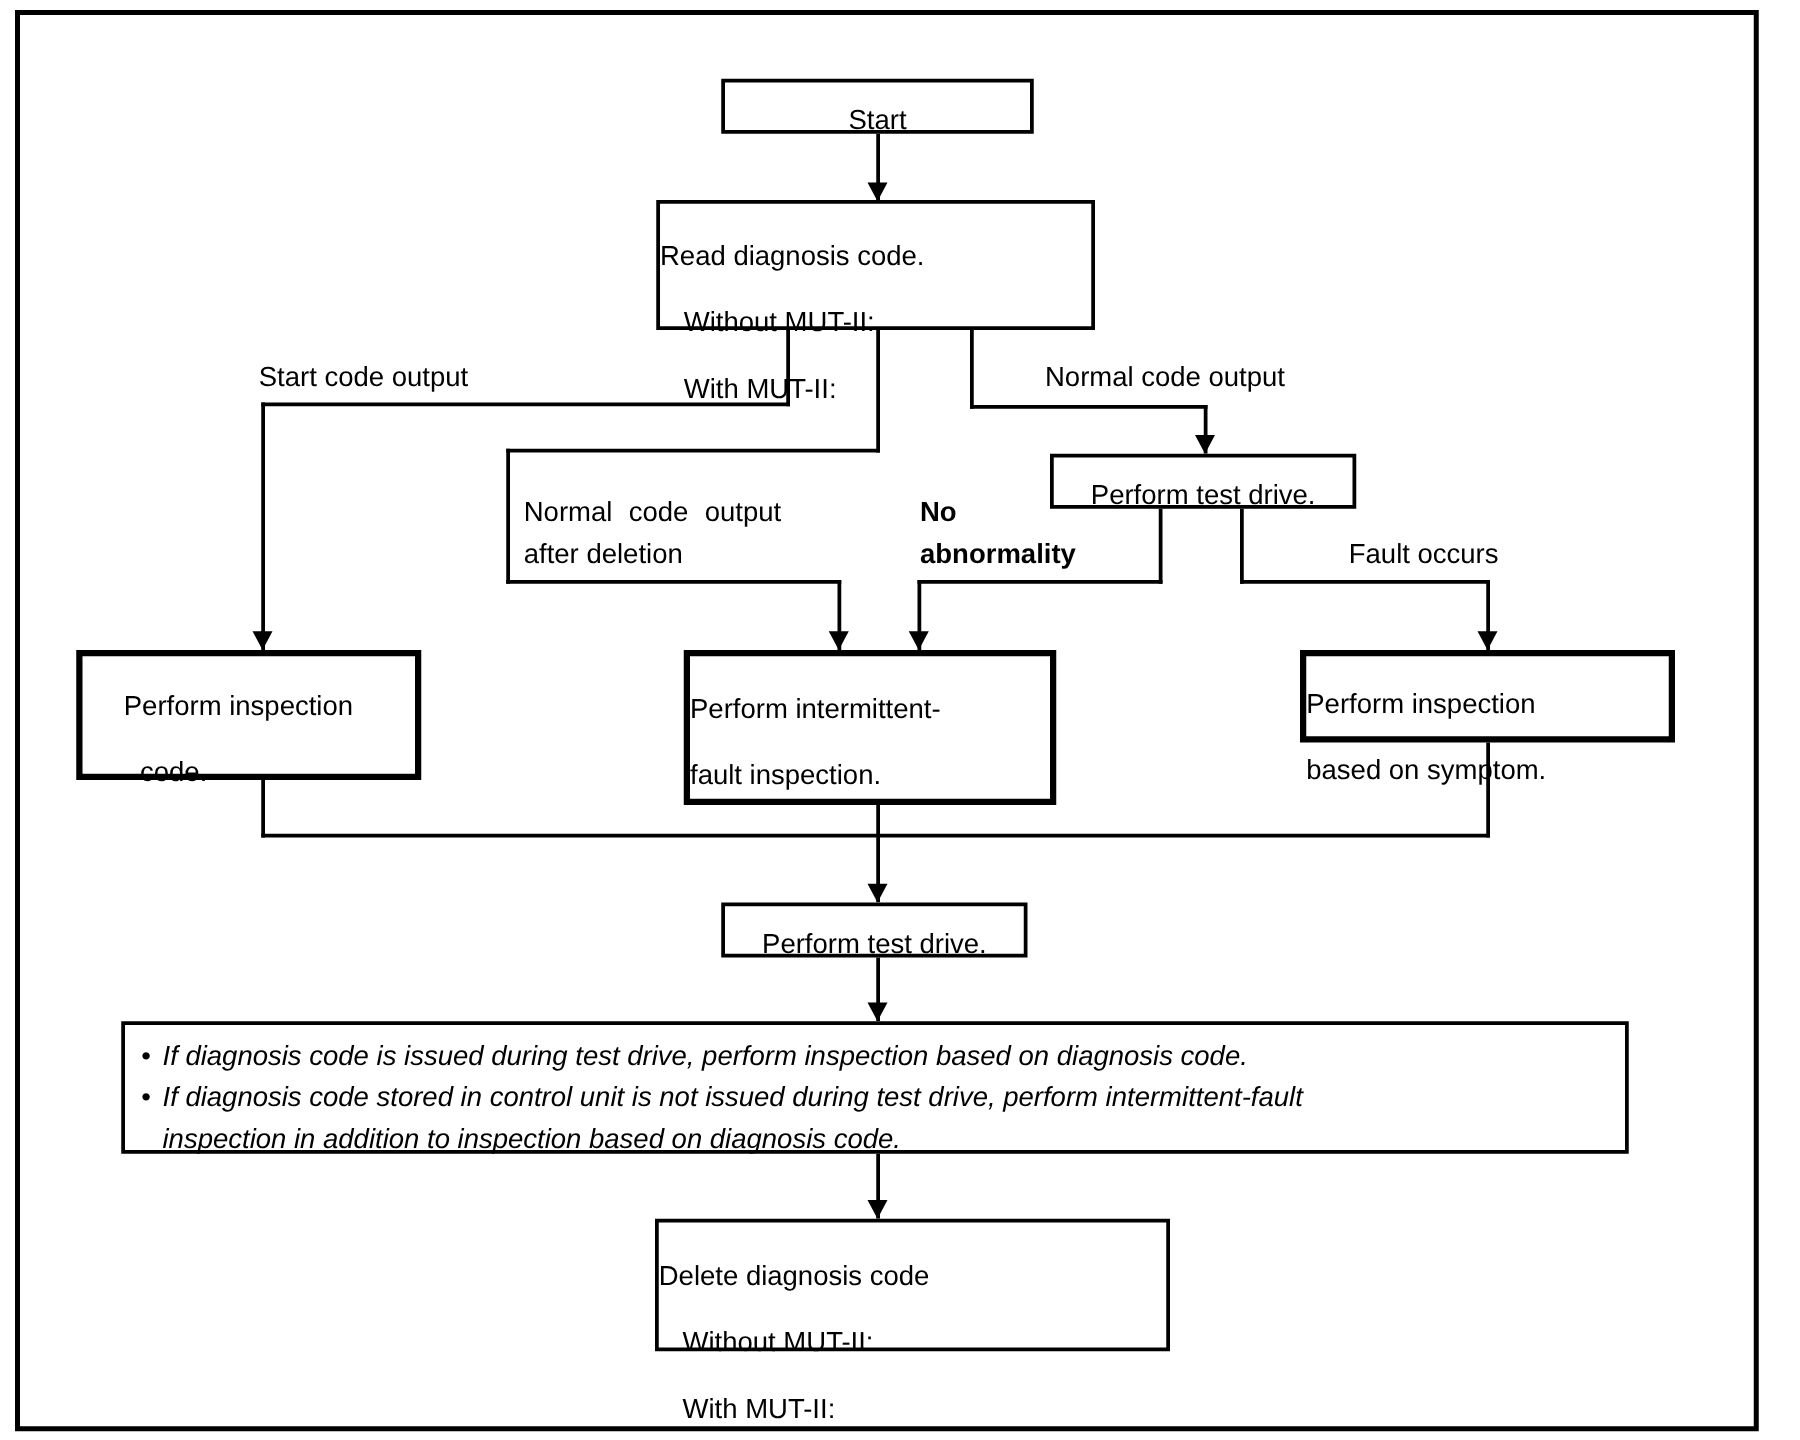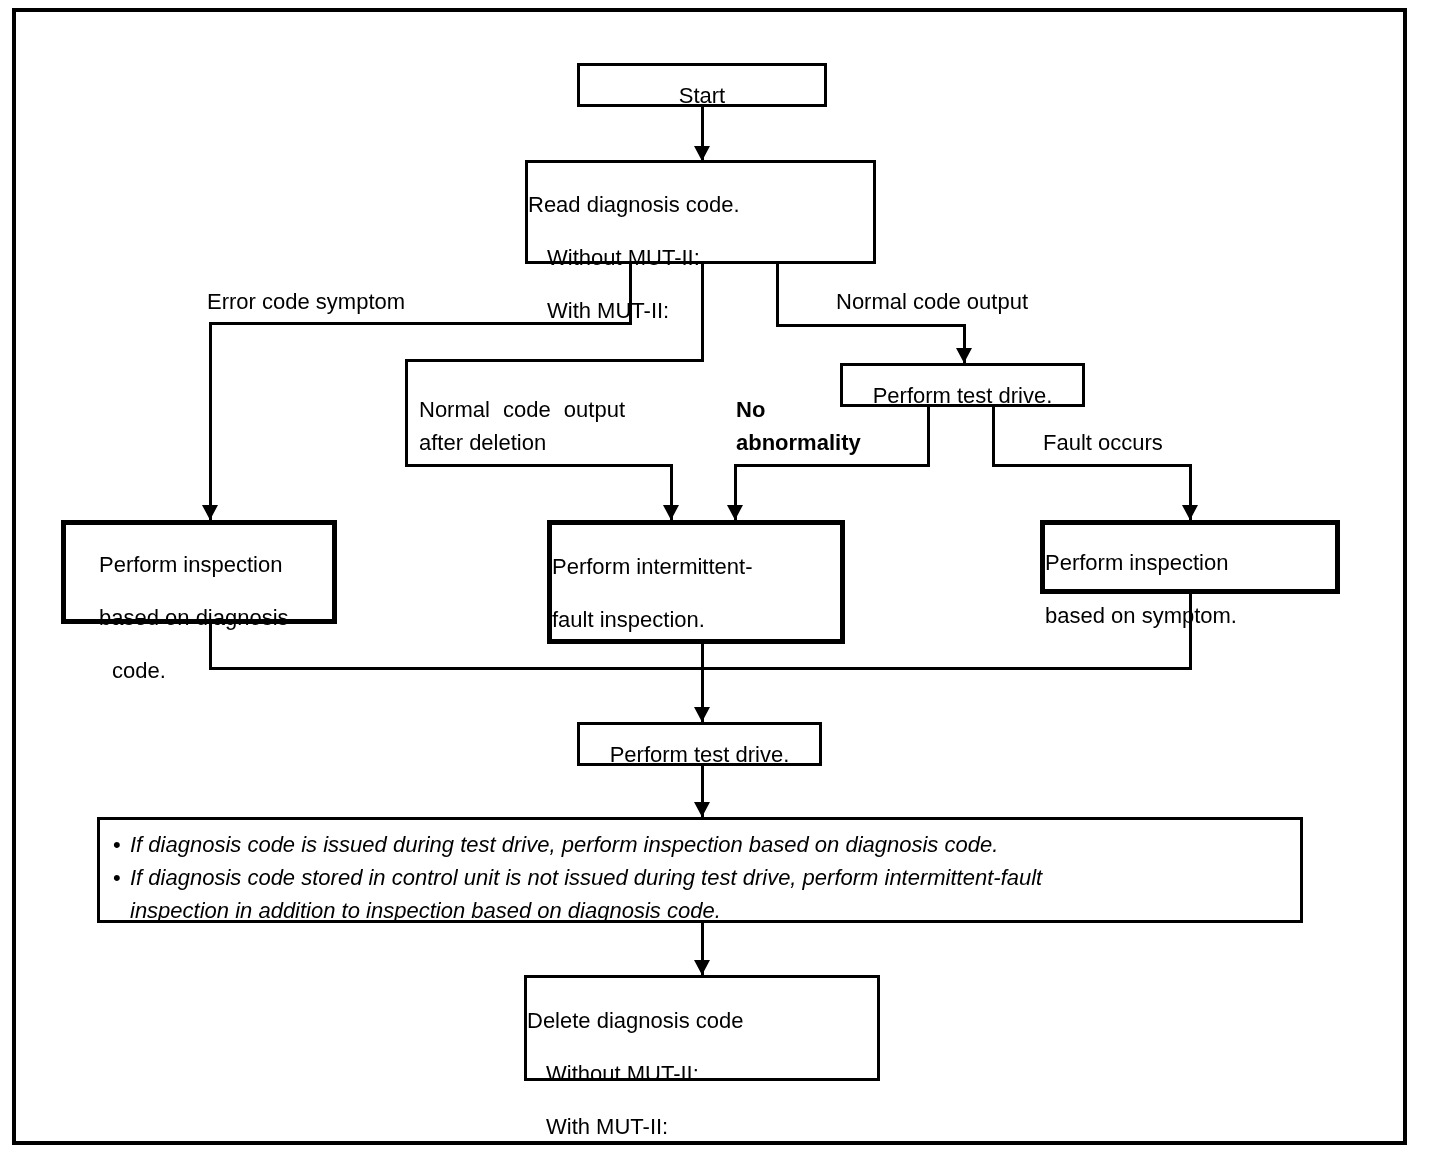--- a/index.html
+++ b/index.html
@@ -108,49 +108,48 @@
   <div class="hl" style="left:209px; top:667px; width:983px;"></div>
   <div class="vl" style="left:701px; top:623px; height:99px;"></div>
   <div class="arr" style="left:694px; top:707px;"></div>
 
   <div class="vl" style="left:701px; top:765px; height:52px;"></div>
   <div class="arr" style="left:694px; top:802px;"></div>
 
   <div class="vl" style="left:701px; top:922px; height:53px;"></div>
   <div class="arr" style="left:694px; top:960px;"></div>
 
-  <div class="lbl" style="left:207px; top:285px;">Error code symptom</div>
+  <div class="lbl" style="left:207px; top:285px;">Start code output</div>
   <div class="lbl" style="left:836px; top:285px;">Normal code output</div>
   <div class="lbl" style="left:419px; top:393px;">
     <div class="wide-words">Normal code output</div>
     <div>after deletion</div>
   </div>
   <div class="lbl" style="left:736px; top:393px;font-weight:bold;">
     <div>No</div>
     <div>abnormality</div>
   </div>
-  <div class="lbl" style="left:1043px; top:426px;">Fault occurs</div>
+  <div class="lbl" style="left:1079px; top:426px;">Fault occurs</div>
 
   <div class="node" style="left:577px; top:63px; width:250px; height:44px; display:flex; align-items:center; justify-content:center;">
     <span class="line">Start</span>
   </div>
 
   <div class="node" style="left:525px; top:160px; width:351px; height:104px; padding:5px 0 0 0;">
     <div class="line t-center">Read diagnosis code.</div>
     <div class="line t-left" style="padding-left:19px;">Without MUT-II:</div>
     <div class="line t-left" style="padding-left:19px;">With MUT-II:</div>
   </div>
 
   <div class="node" style="left:840px; top:363px; width:245px; height:44px; display:flex; align-items:center; justify-content:center;">
     <span class="line">Perform test drive.</span>
   </div>
 
   <div class="node thick" style="left:61px; top:520px; width:276px; height:104px; padding:3px 0 0 33px;">
     <div class="line t-left">Perform inspection</div>
-    <div class="line t-left">based on diagnosis</div>
     <div class="line t-left indent">code.</div>
   </div>
 
   <div class="node thick" style="left:547px; top:520px; width:298px; height:124px; padding-top:5px;">
     <div class="line t-center">Perform intermittent-</div>
     <div class="line t-center">fault inspection.</div>
   </div>
 
   <div class="node thick" style="left:1040px; top:520px; width:300px; height:74px; padding-top:1px;">
     <div class="line t-center">Perform inspection</div>
@@ -168,19 +167,19 @@
     </div>
     <div class="bullet-row">
       <span class="bullet-mark">•</span>
       <span class="bullet-text">
         <span class="line">If diagnosis code stored in control unit is not issued during test drive, perform intermittent-fault</span><br>
         <span class="line">inspection in addition to inspection based on diagnosis code.</span>
       </span>
     </div>
   </div>
 
-  <div class="node" style="left:524px; top:975px; width:356px; height:106px; padding:6px 0 0 0;">
+  <div class="node" style="left:524px; top:975px; width:412px; height:106px; padding:6px 0 0 0;">
     <div class="line t-center">Delete diagnosis code</div>
     <div class="line t-left" style="padding-left:19px;">Without MUT-II:</div>
     <div class="line t-left" style="padding-left:19px;">With MUT-II:</div>
   </div>
 
 </div>
 
 </body></html>

